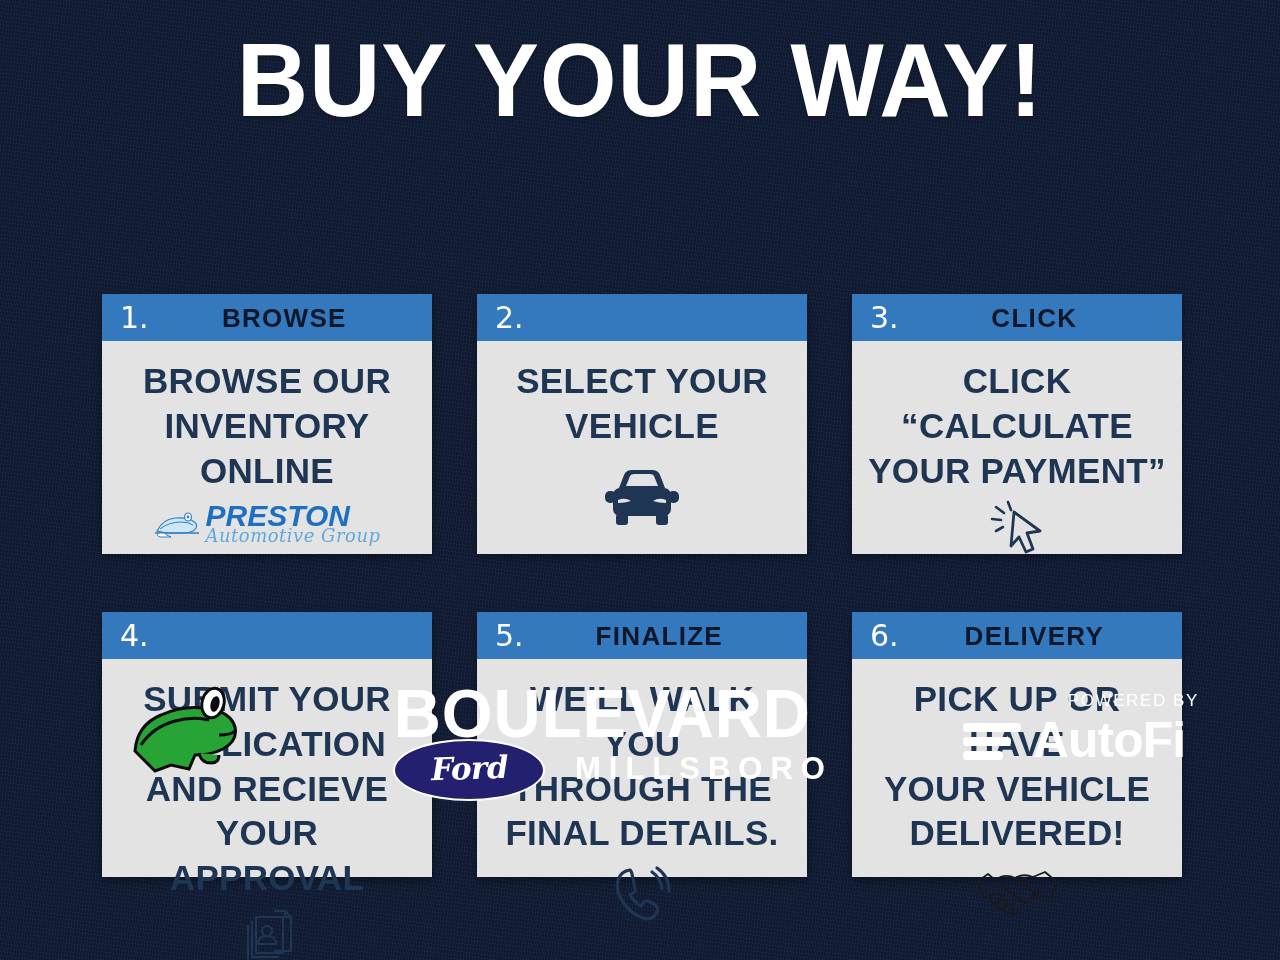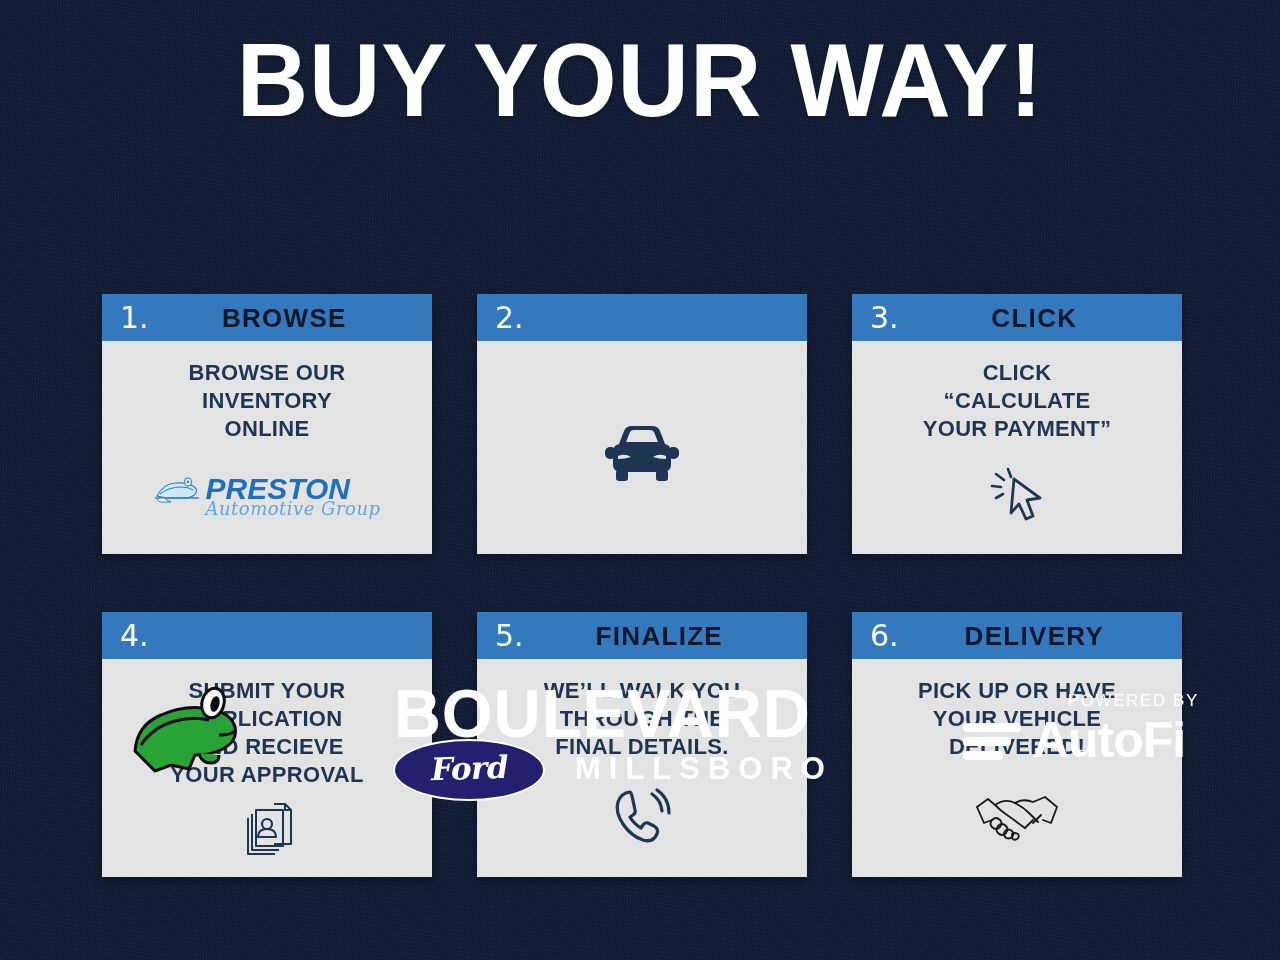--- a/index.html
+++ b/index.html
@@ -68,21 +68,21 @@
   }
   .card-body{
     flex:1 1 auto;
     padding:18px 14px 14px;
     display:flex;flex-direction:column;align-items:center;
     box-sizing:border-box;
   }
   .r1 .card-body{height:213px;}
   .r2 .card-body{height:218px;}
   .card-text{
-    color:#1f3554;font-size:22px;font-weight:700;line-height:1.28;
+    color:#1f3554;font-size:35px;font-weight:700;line-height:1.28;
     text-align:center;letter-spacing:.3px;
     white-space:pre-line;
   }
   .card-icon{
     flex:1 1 auto;display:flex;align-items:center;justify-content:center;
     width:100%;padding-top:6px;
   }
 
   
   .footer{
@@ -128,21 +128,21 @@
   .autofi-bars{display:flex;flex-direction:column;gap:5px;padding-top:3px;}
   .autofi-bars i{display:block;height:9px;background:#fff;border-radius:4px;}
   .autofi-bars i:nth-child(1){width:58px;}
   .autofi-bars i:nth-child(2){width:48px;}
   .autofi-bars i:nth-child(3){width:40px;}
   .autofi-word{
     color:#fff;font-size:50px;font-weight:700;line-height:1;letter-spacing:-1px;
   }
 
   
-  .preston{display:flex;align-items:flex-start;gap:0;transform:translateY(2px);}
+  .preston{display:flex;align-items:center;gap:0;transform:translateY(2px);}
   .preston-word{
     font-size:30px;font-weight:700;font-style:italic;line-height:1;
     color:#1f6fc0;letter-spacing:0px;
     font-family:"Liberation Sans","DejaVu Sans",sans-serif;
   }
   .preston-sub{
     font-size:18px;color:#5fa8dd;font-style:italic;
     font-family:"DejaVu Serif","Liberation Serif",serif;
     margin-top:-6px;text-align:right;letter-spacing:.5px;
   }
@@ -182,20 +182,22 @@
           </div>
         </div>
       </div>
     </div>
 
     <div class="card r1">
       <div class="card-head">
         <span class="card-num">2.</span>
       </div>
       <div class="card-body">
+        <div class="card-text">SELECT YOUR
+VEHICLE</div>
         <div class="card-icon">
           <svg width="86" height="66" viewBox="0 0 86 66">
             <path d="M20 24 L25 11 Q27 6 33 6 L53 6 Q59 6 61 11 L66 24 Z" fill="#1f3554"></path>
             <path d="M27 22 L31 12 Q32 10 35 10 L51 10 Q54 10 55 12 L59 22 Z" fill="#e3e3e3"></path>
             <rect x="14" y="24" width="58" height="28" rx="7" fill="#1f3554"></rect>
             <rect x="6" y="27" width="11" height="12" rx="5" fill="#1f3554"></rect>
             <rect x="69" y="27" width="11" height="12" rx="5" fill="#1f3554"></rect>
             <path d="M19 36 Q26 33 32 37 Q26 39 19 39 Z" fill="#e3e3e3"></path>
             <path d="M67 36 Q60 33 54 37 Q60 39 67 39 Z" fill="#e3e3e3"></path>
             <rect x="17" y="50" width="12" height="11" rx="3" fill="#1f3554"></rect>

